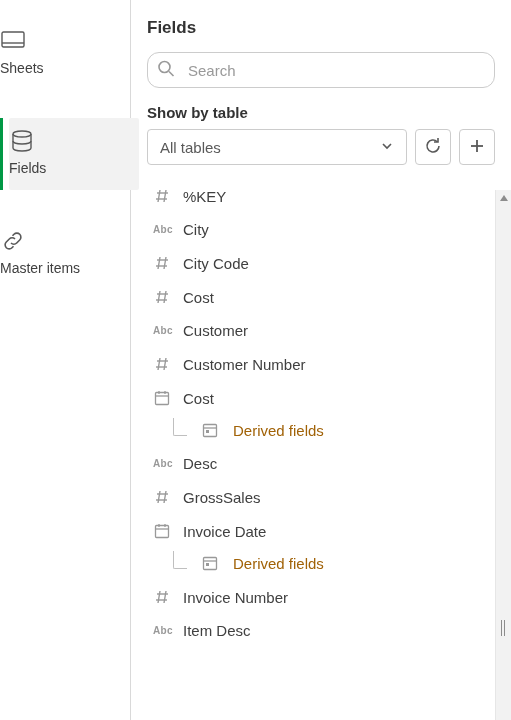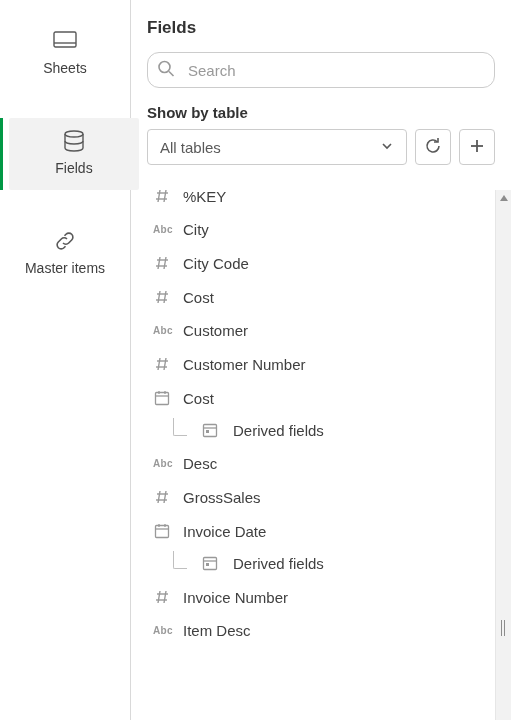--- a/index.html
+++ b/index.html
@@ -22,21 +22,20 @@
     width: 131px;
     background: #ffffff;
     border-right: 1px solid #d9d9d9;
     display: flex;
     flex-direction: column;
     padding-top: 18px;
   }
   .nav-item {
     display: flex;
     flex-direction: column;
-    align-items: center;
     gap: 8px;
     padding: 12px 0 14px 0;
     width: 100%;
     cursor: pointer;
     color: #404040;
     font-size: 14px;
   }
   .nav-item.selected {
     background: #f2f2f2;
     position: relative;
@@ -146,21 +145,21 @@
     display:flex; align-items:center; justify-content:center;
     color:#999;
   }
   .abc { font-size: 10px; font-weight:700; color:#999; letter-spacing:0.3px; width:18px; text-align:center;}
   .derived-row {
     display: flex;
     align-items: center;
     gap: 14px;
     padding: 6px 0 8px 20px;
     font-size: 15px;
-    color: #404040;
+    color: #a16207;
   }
   .elbow {
     width: 14px; height: 18px;
     border-left: 1px solid #bfbfbf;
     border-bottom: 1px solid #bfbfbf;
     border-bottom-left-radius: 2px;
     margin-left: 6px; margin-top:-6px;
   }
   .derived-icon {
     width:18px;height:18px;display:flex;align-items:center;justify-content:center;color:#999;

